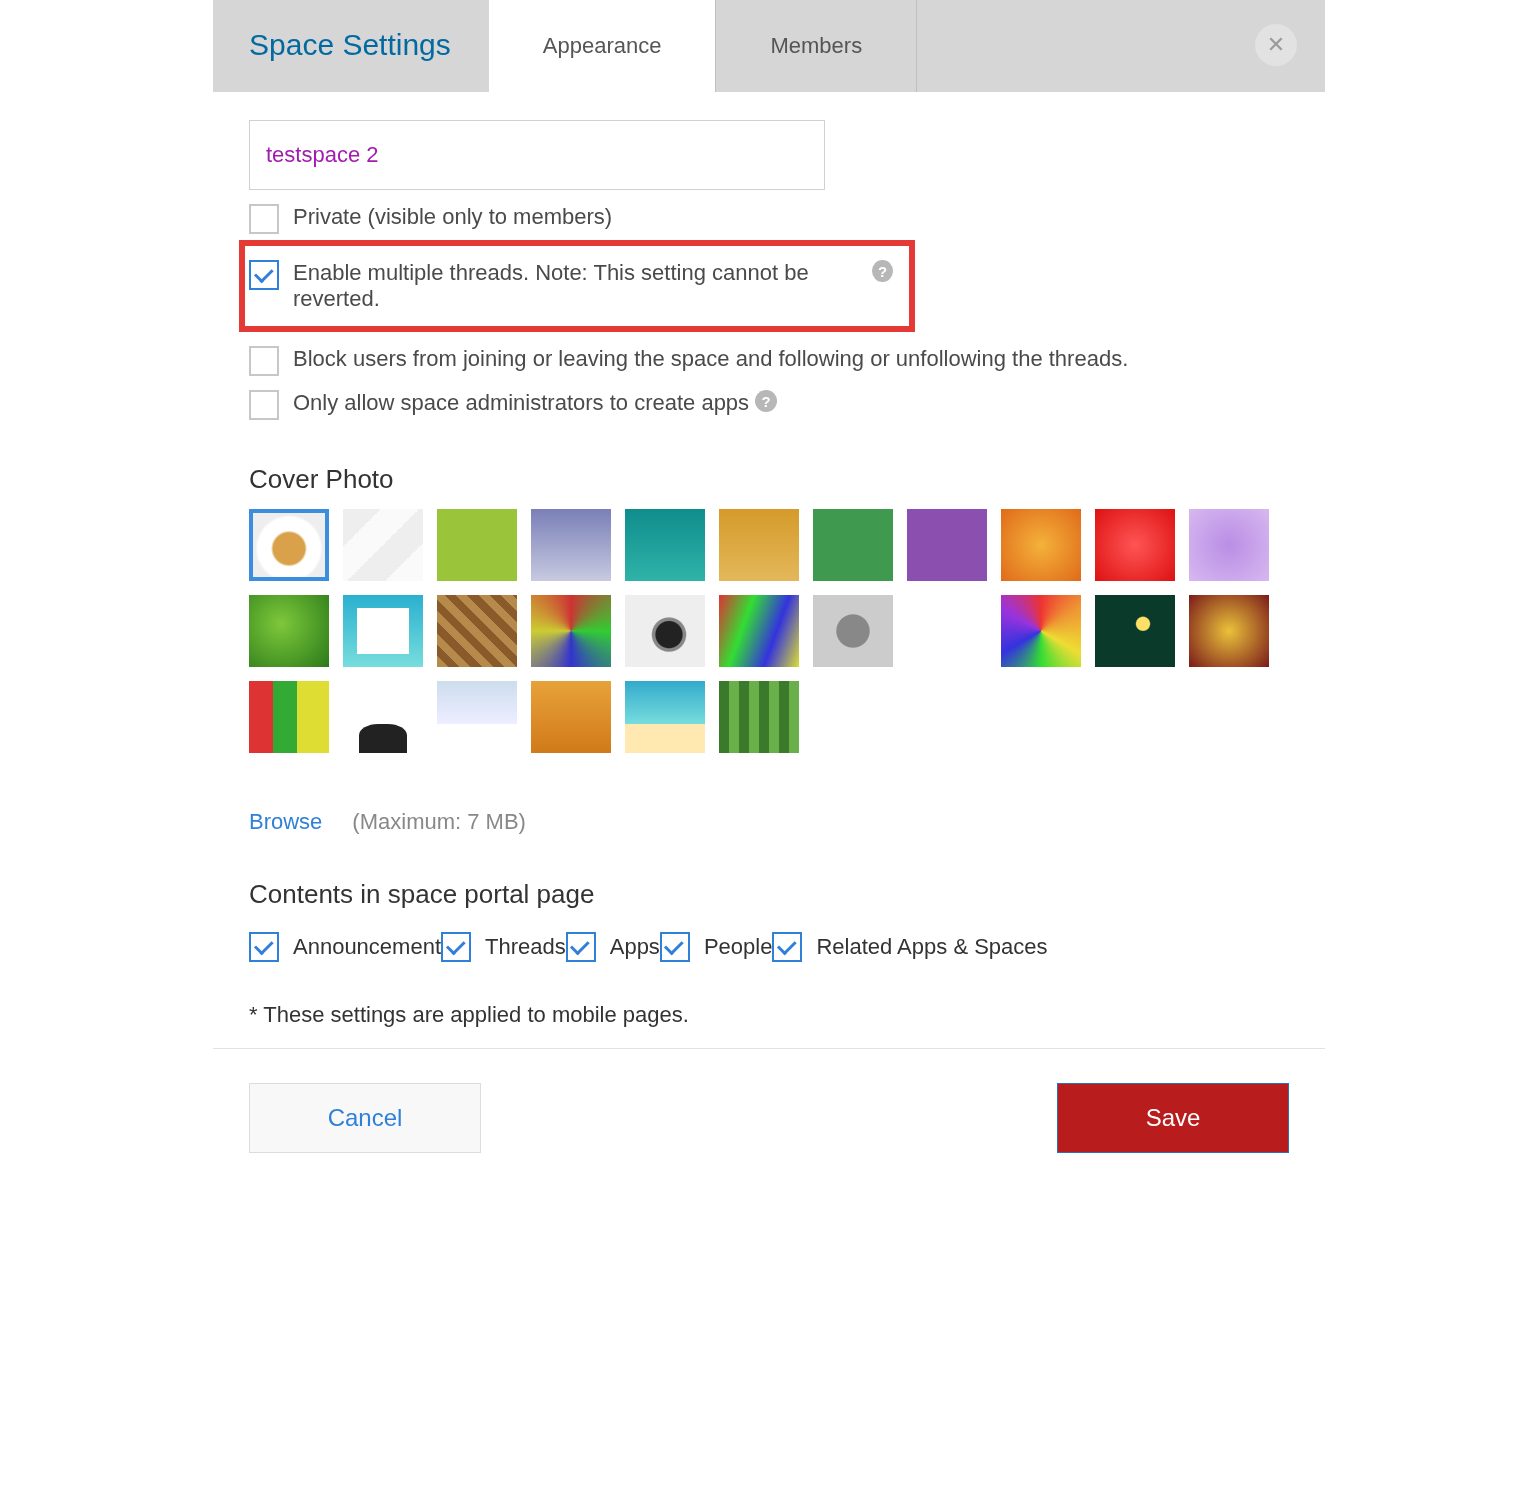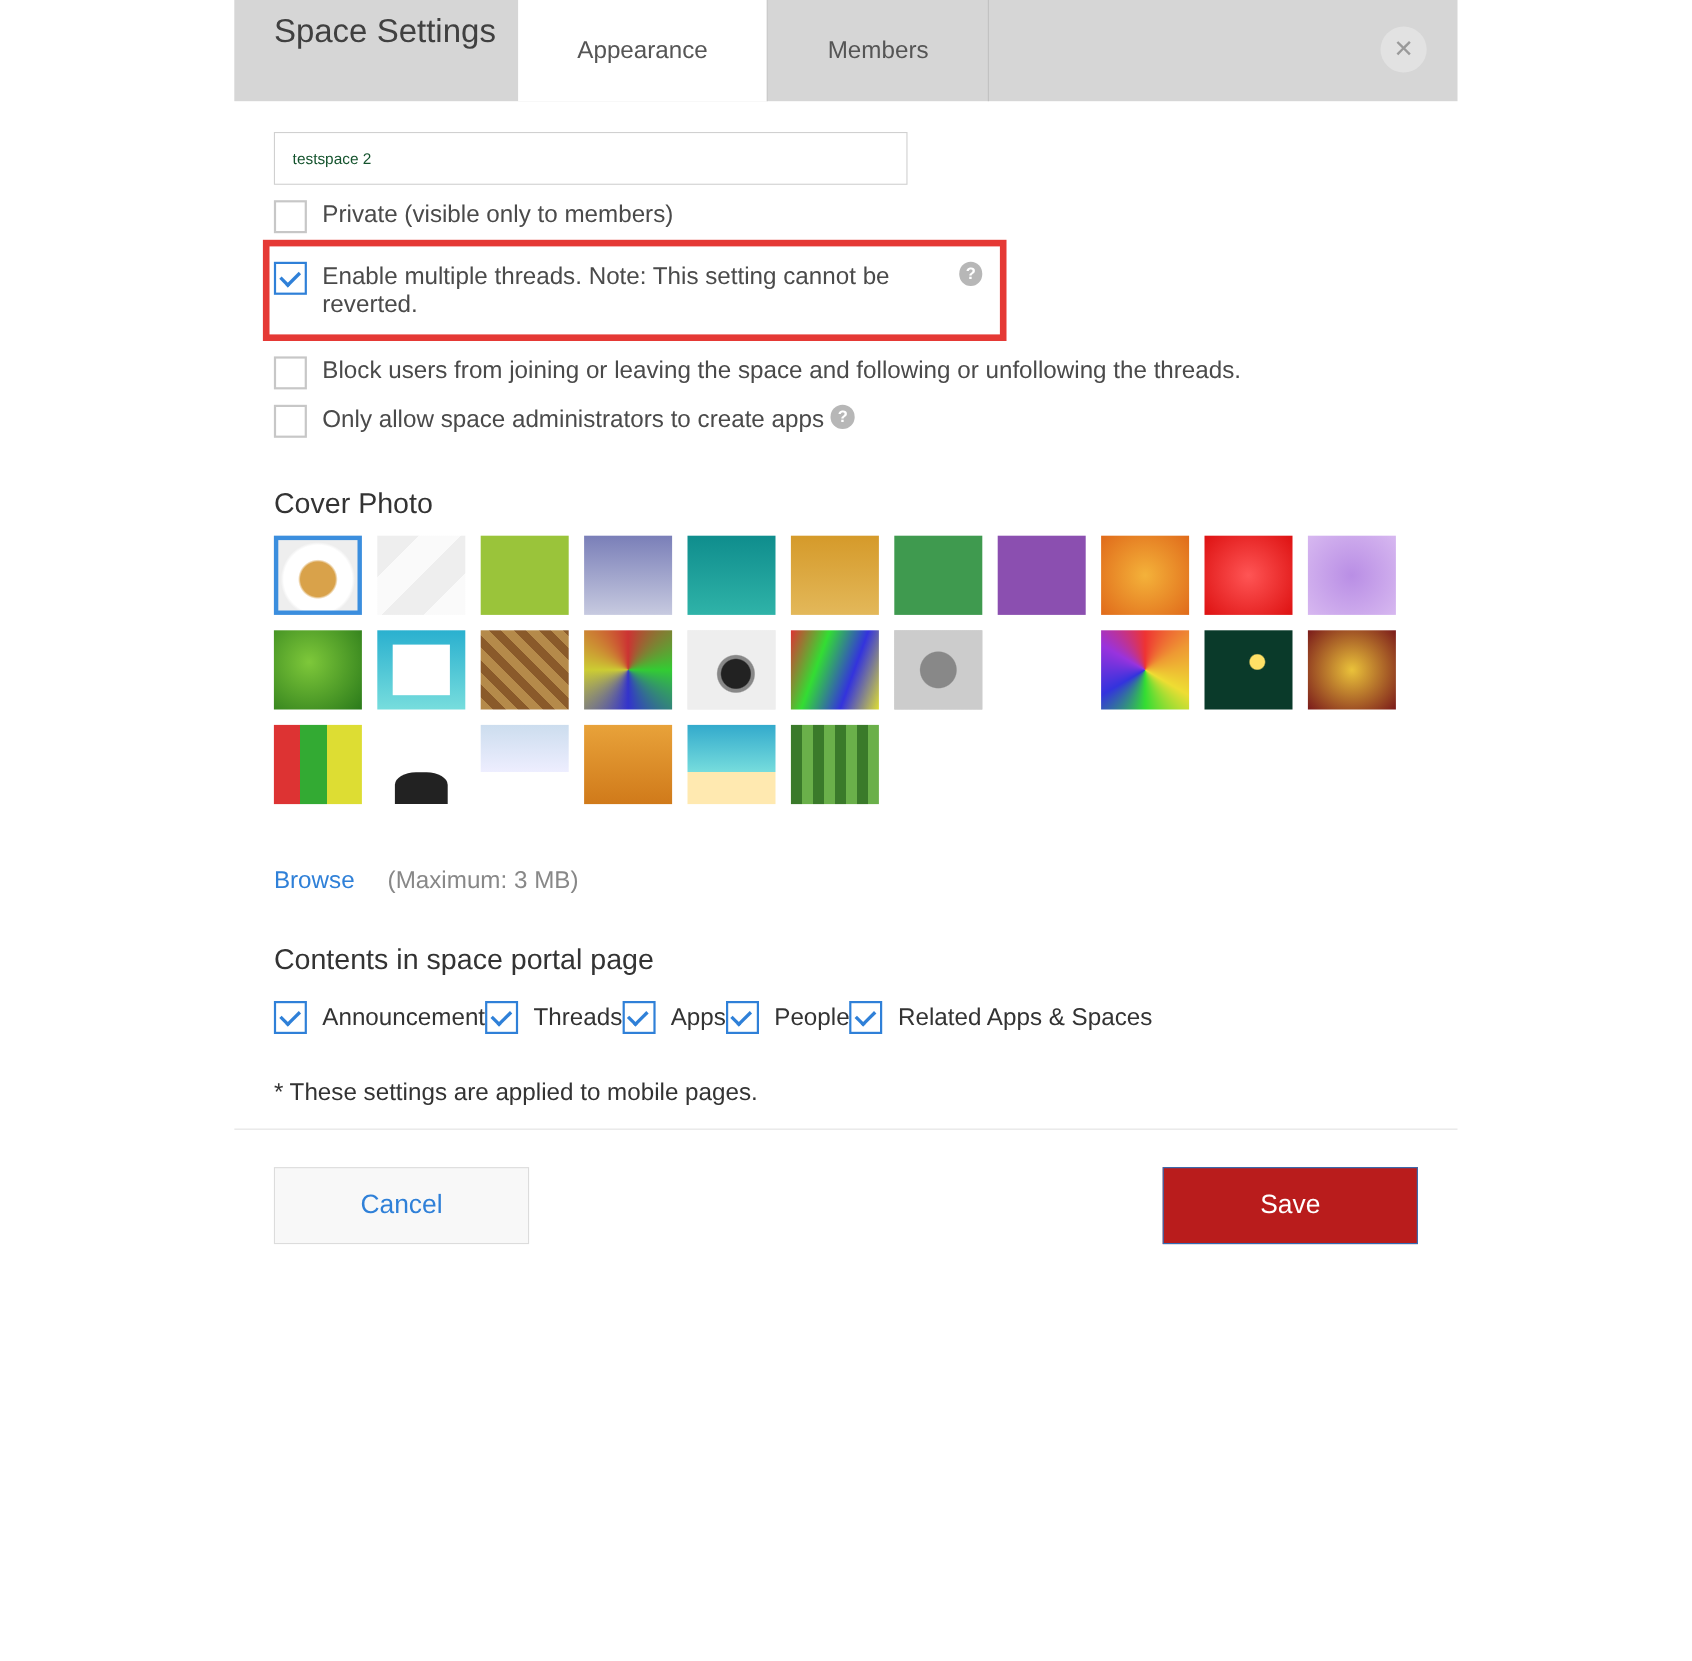--- a/index.html
+++ b/index.html
@@ -1,25 +1,25 @@
 <!DOCTYPE html>
 <html><head>
 <meta charset="utf-8">
 <style>
   * { box-sizing: border-box; }
   html, body { margin: 0; padding: 0; font-family: -apple-system, BlinkMacSystemFont, "Segoe UI", Helvetica, Arial, sans-serif; color: #333; }
   .page { width: 1112px; margin: 0 auto; background: #fff; position: relative; }
   .header { background: #d6d6d6; display: flex; align-items: flex-end; height: 92px; padding-left: 36px; }
-  .title { font-size: 30px; font-weight: 400; color: #404040; margin-right: 20px; padding-bottom: 46px; }
+  .title { font-size: 30px; font-weight: 400; color: #0369a1; margin-right: 38px; padding-bottom: 30px; }
   .tabs { display: flex; height: 100%; align-items: flex-end; }
   .tab { height: 92px; display: flex; align-items: center; padding: 0 54px; font-size: 22px; color: #555; border-right: 1px solid #c0c0c0; cursor: pointer; }
   .tab.active { background: #fff; }
   .close-btn { position: absolute; top: 24px; right: 28px; width: 42px; height: 42px; border-radius: 50%; background: #e2e2e2; display: flex; align-items: center; justify-content: center; cursor: pointer; color: #9a9a9a; font-size: 22px; }
   .body { padding: 28px 36px 20px 36px; }
-  .name-input { width: 576px; height: 48px; border: 1px solid #d0d0d0; padding: 0 16px; font-size: 14px; color: #14532d; }
+  .name-input { width: 576px; height: 70px; border: 1px solid #d0d0d0; padding: 0 16px; font-size: 22px; color: #a21caf; }
   .checkrow { display: flex; align-items: flex-start; margin-top: 14px; font-size: 22px; color: #4a4a4a; }
   .checkrow.highlight { border: 6px solid #e53935; padding: 14px 16px 14px 4px; margin-left: -10px; width: 676px; margin-top: 6px; margin-bottom: 6px; }
   .cb { width: 30px; height: 30px; border: 2px solid #c7c7c7; margin-right: 14px; flex-shrink: 0; display: flex; align-items: center; justify-content: center; cursor: pointer; }
   .cb.checked { border-color: #2f80d8; background: #fff; }
   .cb.checked::after { content: ""; width: 14px; height: 8px; border-left: 3px solid #2f80d8; border-bottom: 3px solid #2f80d8; transform: rotate(-45deg) translate(1px,-2px); }
   .help-icon { display: inline-flex; width: 22px; height: 22px; border-radius: 50%; background: #b7b7b7; color: #fff; font-size: 15px; align-items: center; justify-content: center; margin-left: 6px; font-weight: bold; }
   .section-label { font-size: 26px; color: #333; margin-top: 44px; margin-bottom: 14px; }
   .cover-grid { display: flex; flex-wrap: wrap; gap: 14px; }
   .cover { width: 80px; height: 72px; cursor: pointer; }
   .cover.selected { outline: 4px solid #3b8ede; outline-offset: -4px; }
@@ -132,21 +132,21 @@
       <div class="cover c23"></div>
       <div class="cover c24"></div>
       <div class="cover c25"></div>
       <div class="cover c26"></div>
       <div class="cover c27"></div>
       <div class="cover c28"></div>
     </div>
 
     <div class="browse-row">
       <span class="browse-link">Browse</span>
-      <span class="browse-hint">(Maximum: 3 MB)</span>
+      <span class="browse-hint">(Maximum: 7 MB)</span>
     </div>
 
     <div class="section-label">Contents in space portal page</div>
     <div class="portal-row">
       <div class="portal-item">
         <span class="cb checked"></span>
         <span>Announcement</span>
       </div>
       <div class="portal-item">
         <span class="cb checked"></span>

